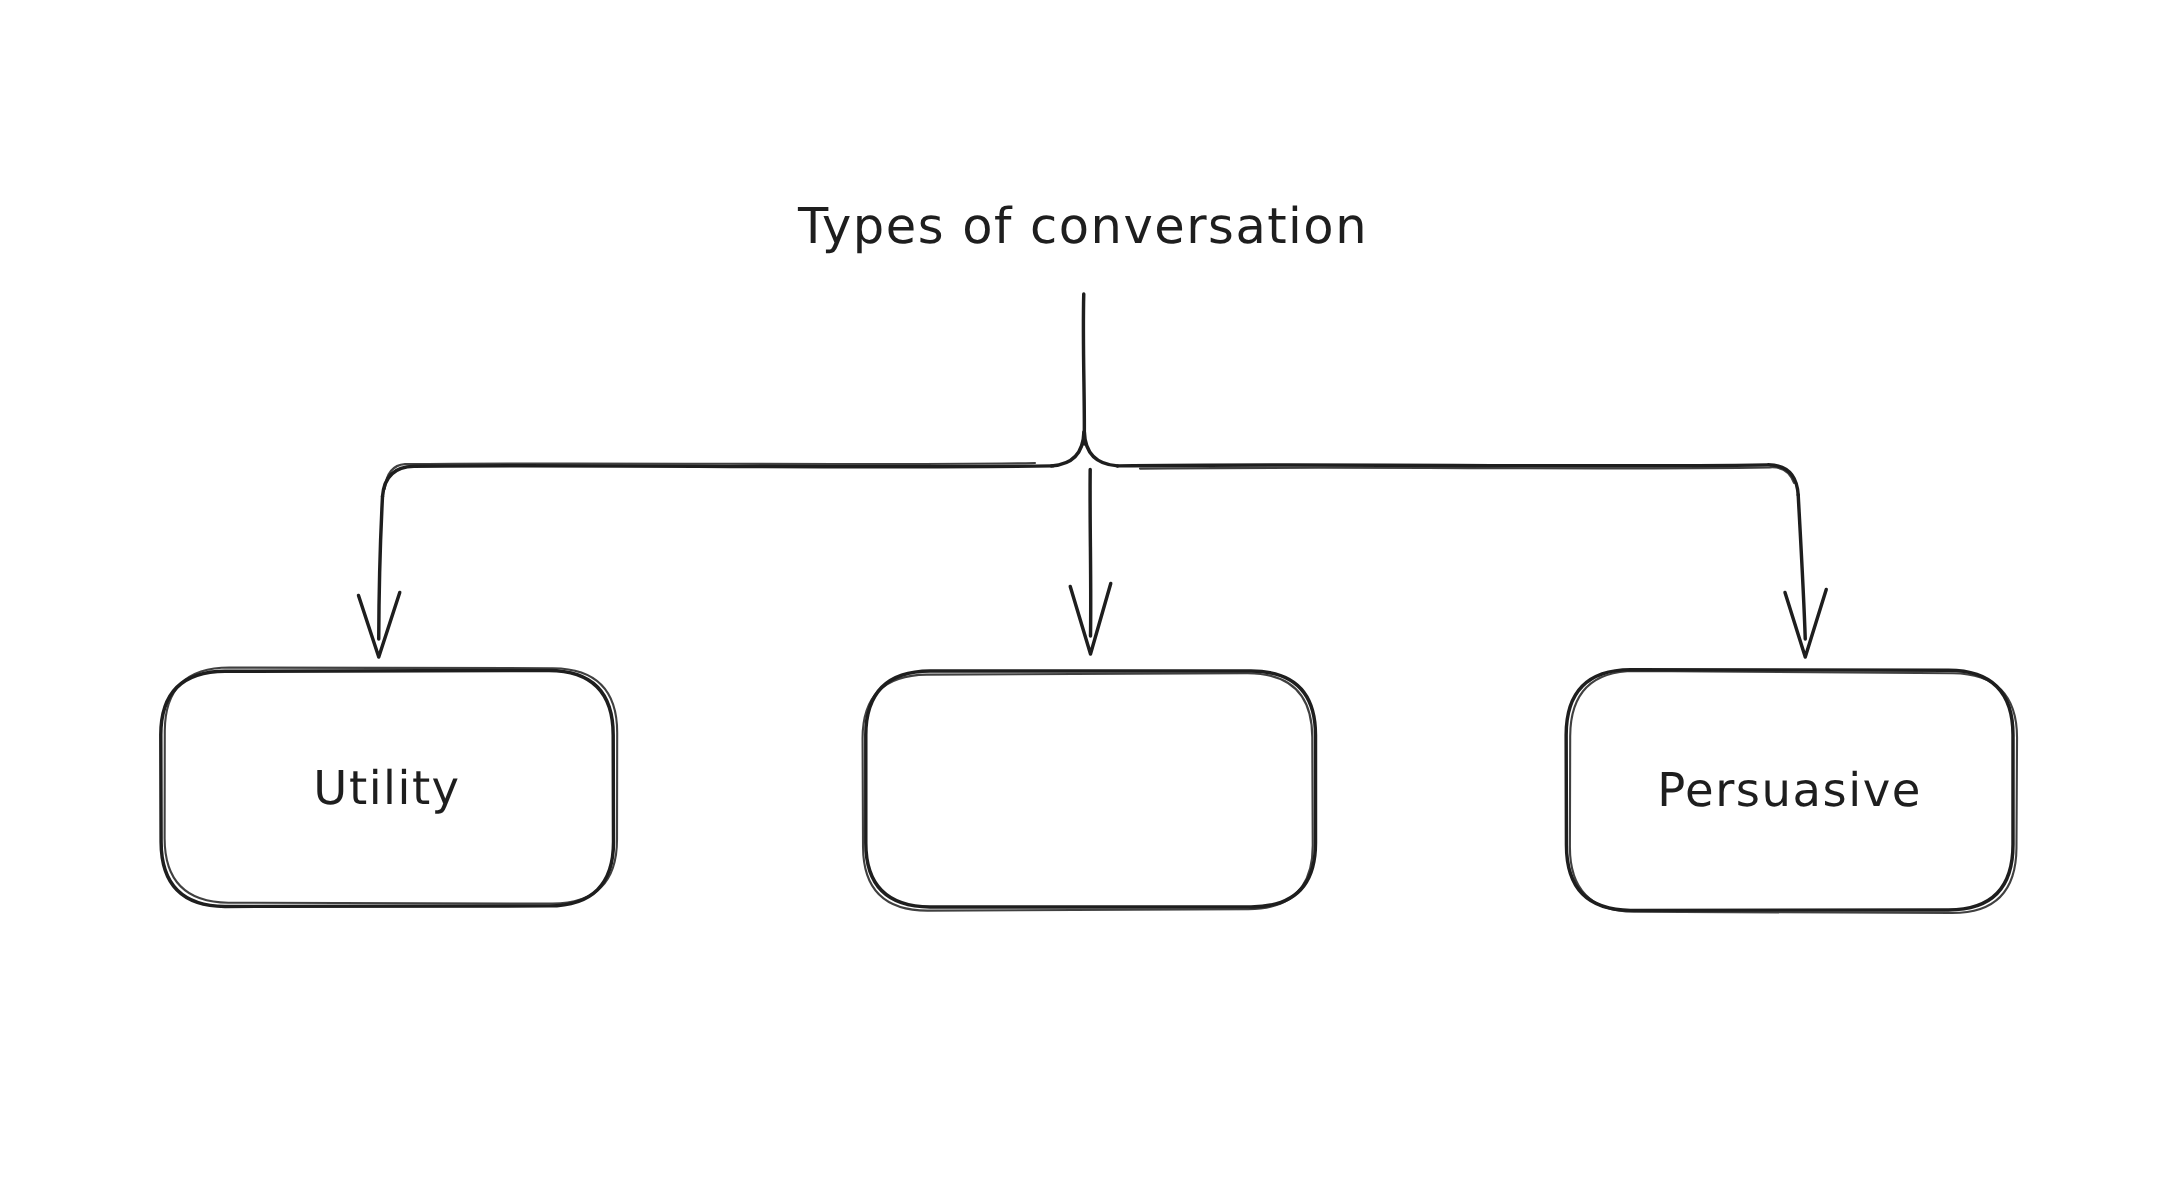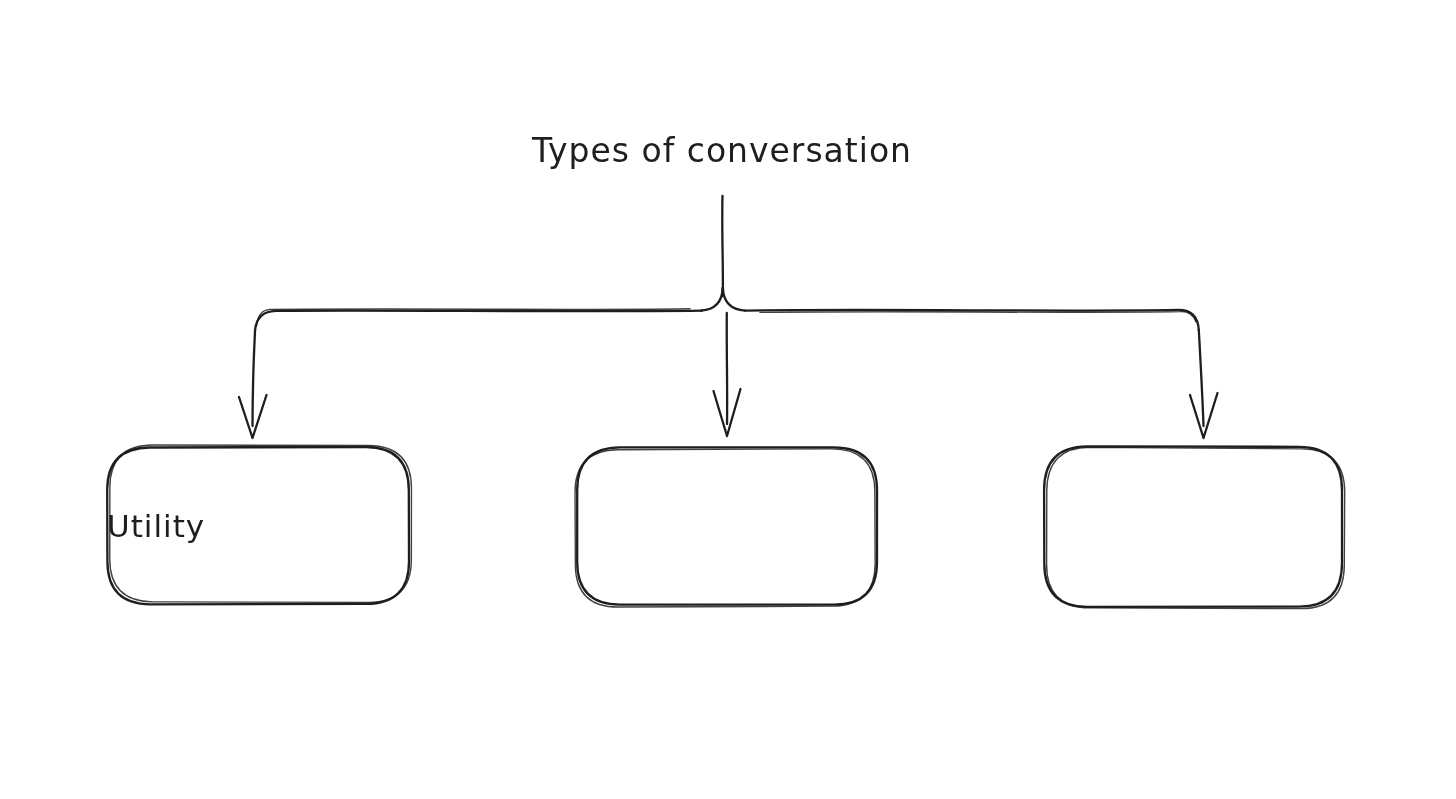--- a/index.html
+++ b/index.html
@@ -45,21 +45,21 @@
     stroke: #1e1e1e;
     stroke-width: 1.4;
     stroke-linecap: round;
     stroke-linejoin: round;
     opacity: 0.85;
   }
   .node {
     position: absolute;
     display: flex;
     align-items: center;
-    justify-content: flex-start;
+    justify-content: center;
   }
   .node-label {
     font-size: 31px;
     letter-spacing: 1px;
     color: #1e1e1e;
     white-space: nowrap;
     font-weight: 500;
   }
   .node-utility     { left: 107px; top: 447px; width: 302px; height: 157px; }
   .node-free-flowing{ left: 577px; top: 447px; width: 300px; height: 158px; }
@@ -114,14 +114,17 @@
       <path class="stroke-main" d="M 1087 446.4 L 1299 446.8 Q 1342 447 1342 490 L 1342 563 Q 1342 606.6 1299 606.6 L 1087 606.9 Q 1044.3 606.6 1044.3 563.5 L 1044.1 490 Q 1044.1 446.7 1087 446.4 Z"></path>
       <path class="stroke-sketch" d="M 1087 446.4 L 1299 446.8 Q 1342 447 1342 490 L 1342 563 Q 1342 606.6 1299 606.6 L 1087 606.9 Q 1044.3 606.6 1044.3 563.5 L 1044.1 490 Q 1044.1 446.7 1087 446.4 Z" transform="translate(2.5,1.5) rotate(0.3 1193 526.5)"></path>
     </g>
   </svg>
 
   <div class="node node-utility">
     <span class="node-label">Utility</span>
   </div>
 
 
+  <div class="node node-persuasive">
+    <span class="node-label">Persuasive</span>
+  </div>
 
 </div>
 
 </body></html>

